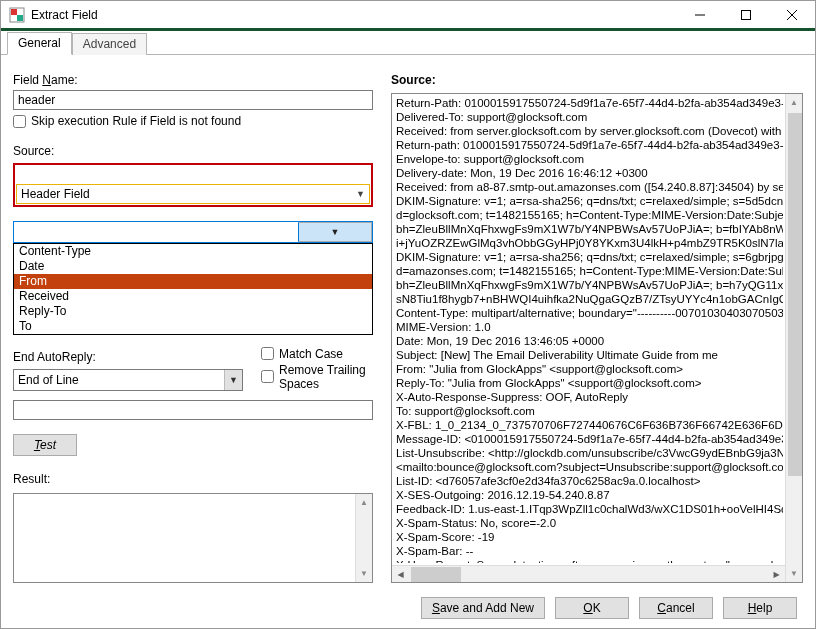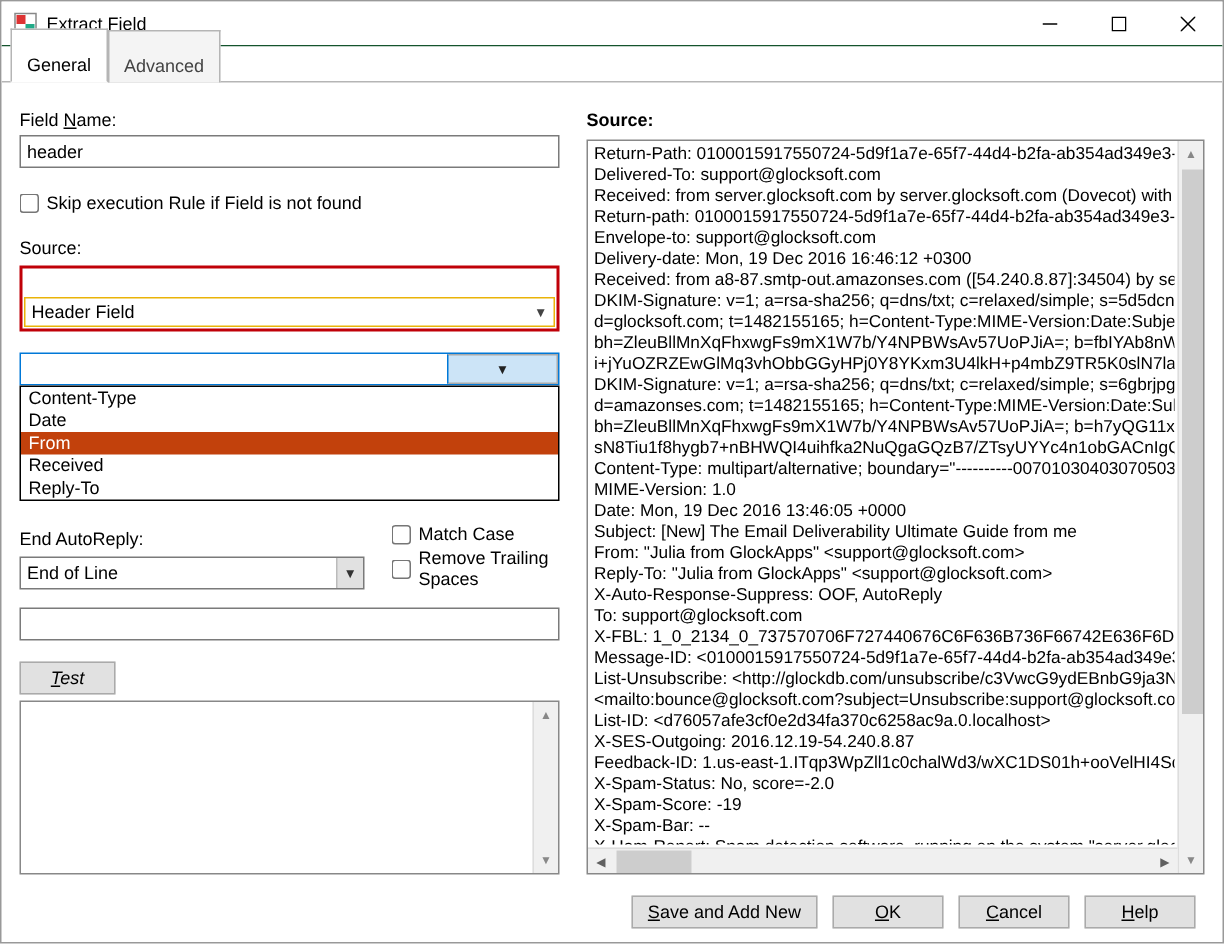--- a/index.html
+++ b/index.html
@@ -13,21 +13,21 @@
     height: 629px;
     overflow: hidden;
     border: 1px solid #999;
   }
   .titlebar {
     height: 30px;
     display: flex;
     align-items: center;
     padding: 0 0 0 8px;
     background: #fff;
-    border-bottom: 1px solid #14532d;
+    border-bottom: 3px solid #14532d;
   }
   .titlebar .app-icon {
     width: 16px; height: 16px;
     margin-right: 6px;
   }
   .titlebar .title { flex: 0 0 auto; }
   .titlebar .spacer { flex: 1; }
   .winbtn {
     width: 46px; height: 30px;
     display: flex; align-items: center; justify-content: center;
@@ -37,21 +37,21 @@
 
   .tabstrip {
     display: flex;
     align-items: flex-end;
     height: 24px;
     padding: 0 6px;
     border-bottom: 1px solid #b5b5b5;
     background: #fff;
   }
   .tab {
-    padding: 16px 10px 4px 10px;
+    padding: 3px 10px 4px 10px;
     border: 1px solid #b5b5b5;
     border-bottom: none;
     margin-right: 0px;
     background: #fff;
     position: relative;
     top: 1px;
     color: #444;
   }
   .tab.active {
     background: #fff;
@@ -243,21 +243,21 @@
   <div class="tab">Advanced</div>
 </div>
 
 <div class="body">
 
   <div class="leftcol">
 
     <div class="lbl">Field <span style="text-decoration:underline">N</span>ame:</div>
     <input class="textinput" value="header" style="">
 
-    <div class="check" style="margin-top:16px;">
+    <div class="check" style="margin-top:4px;">
       <input type="checkbox" style="">
       <span>Skip execution Rule if Field is not found</span>
     </div>
 
     <div class="lbl" style="margin-top:14px;">Source:</div>
     <div class="source1">
       <div class="inner">
         <span>Header Field</span>
         <span class="chev">▼</span>
       </div>
@@ -266,20 +266,21 @@
     <div class="dropdown-open">
       <div class="box">
         <div class="btn">▼</div>
       </div>
       <div class="list">
         <div class="opt">Content-Type</div>
         <div class="opt">Date</div>
         <div class="opt sel">From</div>
         <div class="opt">Received</div>
         <div class="opt">Reply-To</div>
+        <div class="opt">To</div>
       </div>
     </div>
 
     <div style="height:14px;"></div>
 
     <div class="row">
       <div style="flex:1">
         <div class="lbl">End AutoReply:</div>
       </div>
       <div style="width:130px"></div>
@@ -299,20 +300,21 @@
           <span>Remove Trailing Spaces</span>
         </div>
       </div>
     </div>
 
     <div style="height:10px;"></div>
     <input class="textinput" value="" style="">
 
     <div class="testbtn"><span class="ul">T</span>est</div>
 
+    <div class="lbl" style="margin-top:16px;">Result:</div>
     <div class="resultbox">
       <div class="vscroll">
         <div class="arr">▲</div>
         <div class="arr">▼</div>
       </div>
     </div>
   </div>
 
   <div class="rightcol">
     <div class="lbl" style="font-weight:bold; margin-top:4px;">Source:</div>

